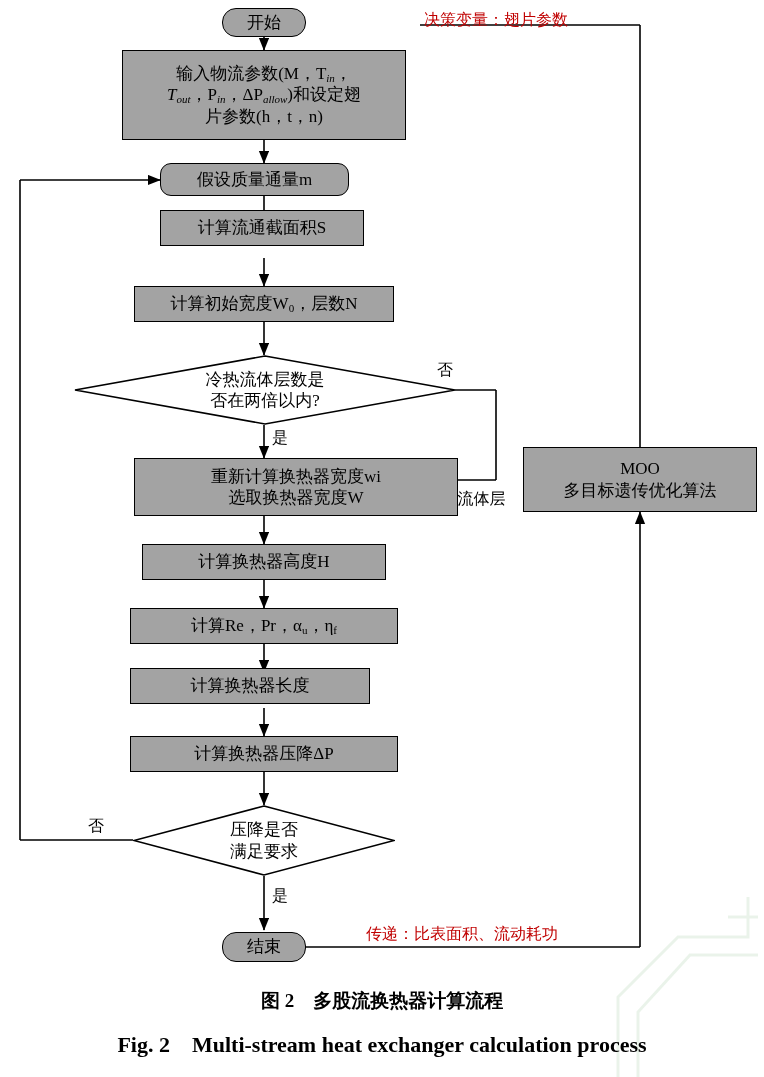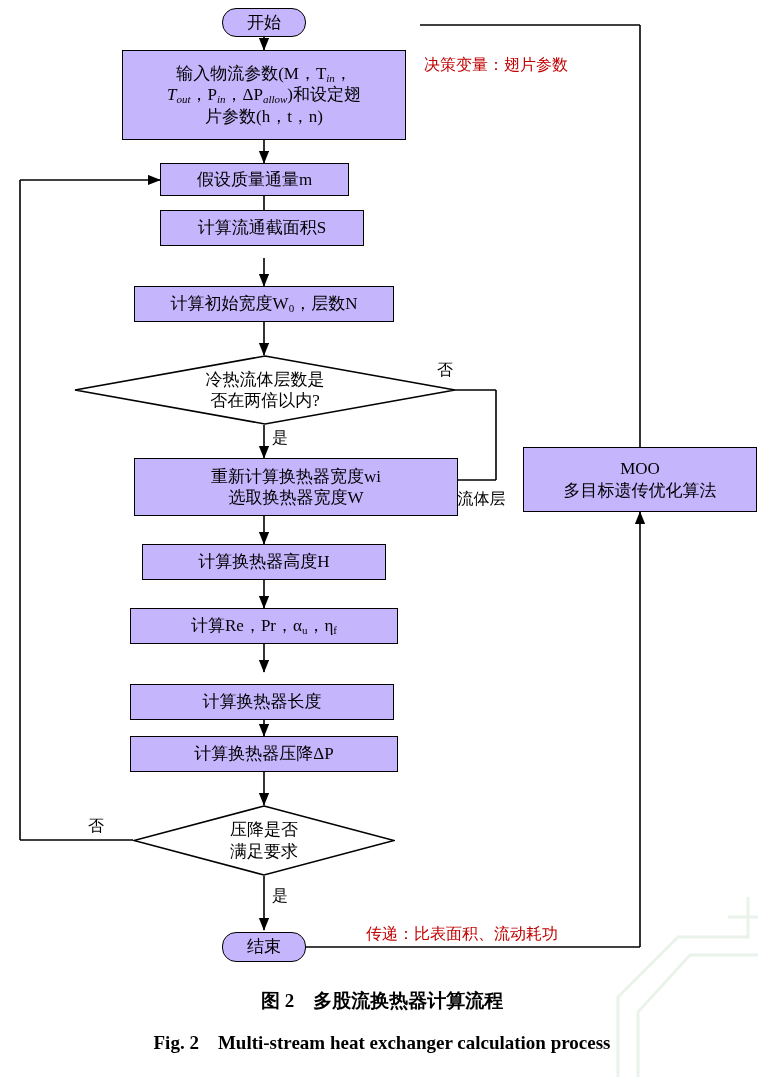--- a/index.html
+++ b/index.html
@@ -30,21 +30,21 @@
   }
   .node {
     position: absolute;
     box-sizing: border-box;
     display: flex;
     align-items: center;
     justify-content: center;
     text-align: center;
     line-height: 1.25;
     font-size: 17px;
-    background: #c4b5fd;
+    background: #a3a3a3;
   }
   .box {
     border: 1.6px solid #000;
     font-family: Liberation Serif, serif;
   }
   .terminator {
     border: 1.6px solid #000;
     border-radius: 14px;
   }
   .diamond-wrap {
@@ -73,21 +73,21 @@
     white-space: nowrap;
   }
   .caption {
     position: absolute;
     width: 764px;
     text-align: center;
     font-size: 19px;
     font-weight: bold;
   }
   .caption.en {
-    font-size: 19px;
+    font-size: 22px;
   }
   sub {
     font-size: 11px;
     vertical-align: baseline;
     position: relative;
     bottom: -3px;
   }
   .ital { font-style: italic; }
   .watermark {
     position: absolute;
@@ -145,41 +145,41 @@
       <line x1="264" y1="876" x2="264" y2="930" marker-end="url(#arrow)"></line>
 
       <line x1="305" y1="947" x2="640" y2="947"></line>
       <line x1="640" y1="947" x2="640" y2="512" marker-end="url(#arrow)"></line>
 
       <line x1="640" y1="447" x2="640" y2="25"></line>
       <line x1="640" y1="25" x2="420" y2="25"></line>
     </g>
   </svg>
 
-  <div class="red-label" style="left:424px; top:10px;margin-top:45px;">决策变量：翅片参数</div>
+  <div class="red-label" style="left:424px; top:10px;">决策变量：翅片参数</div>
 
   <div class="red-label" style="left:366px; top:924px;text-align:center;">传递：比表面积、流动耗功</div>
 
   <div class="node terminator" style="left:222px; top:8px; width:84px; height:29px;">
     <span>开始</span>
   </div>
 
   <div class="node box" style="left:122px; top:50px; width:284px; height:90px; padding:4px 6px;">
     <div style="width:100%;">
       <div>
         <span>输入物流参数(M，T</span><sub class="ital">in</sub><span>，</span>
       </div>
       <div>
         <span class="ital">T</span><sub class="ital">out</sub><span>，P</span><sub class="ital">in</sub><span>，ΔP</span><sub class="ital">allow</sub><span>)和设定翅</span>
       </div>
       <div>片参数(h，t，n)</div>
     </div>
   </div>
 
-  <div class="node box" style="left:160px; top:163px; width:189px; height:33px;">
+  <div class="node box" style="left:160px; top:163px; width:189px; height:33px;border-radius:11px;">
     <span>假设质量通量m</span>
   </div>
 
   <div class="node box" style="left:160px; top:210px; width:204px; height:36px;">
     <span>计算流通截面积S</span>
   </div>
 
   <div class="node box" style="left:134px; top:286px; width:260px; height:36px;">
     <span>
       <span>计算初始宽度W</span><sub>0</sub><span>，层数N</span>
@@ -210,21 +210,21 @@
   <div class="node box" style="left:142px; top:544px; width:244px; height:36px;">
     <span>计算换热器高度H</span>
   </div>
 
   <div class="node box" style="left:130px; top:608px; width:268px; height:36px;">
     <span>
       <span>计算Re，Pr，α</span><sub>u</sub><span>，η</span><sub>f</sub>
     </span>
   </div>
 
-  <div class="node box" style="left:130px; top:684px; width:264px; height:36px;">
+  <div class="node box" style="left:130px; top:668px; width:240px; height:36px;">
     <span>计算换热器长度</span>
   </div>
 
   <div class="node box" style="left:130px; top:736px; width:268px; height:36px;">
     <span>计算换热器压降ΔP</span>
   </div>
 
   <div class="diamond-wrap" style="left:133px; top:805px; width:262px; height:71px;">
     <svg width="262" height="71" style="position:absolute;left:0;top:0;">
       <polygon points="131,1 261,35.5 131,70 1,35.5" fill="#fff" stroke="#000" stroke-width="1.6"></polygon>

